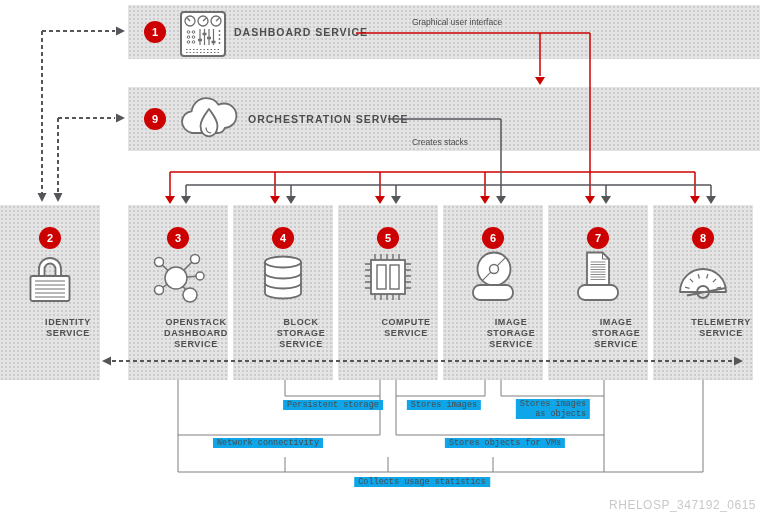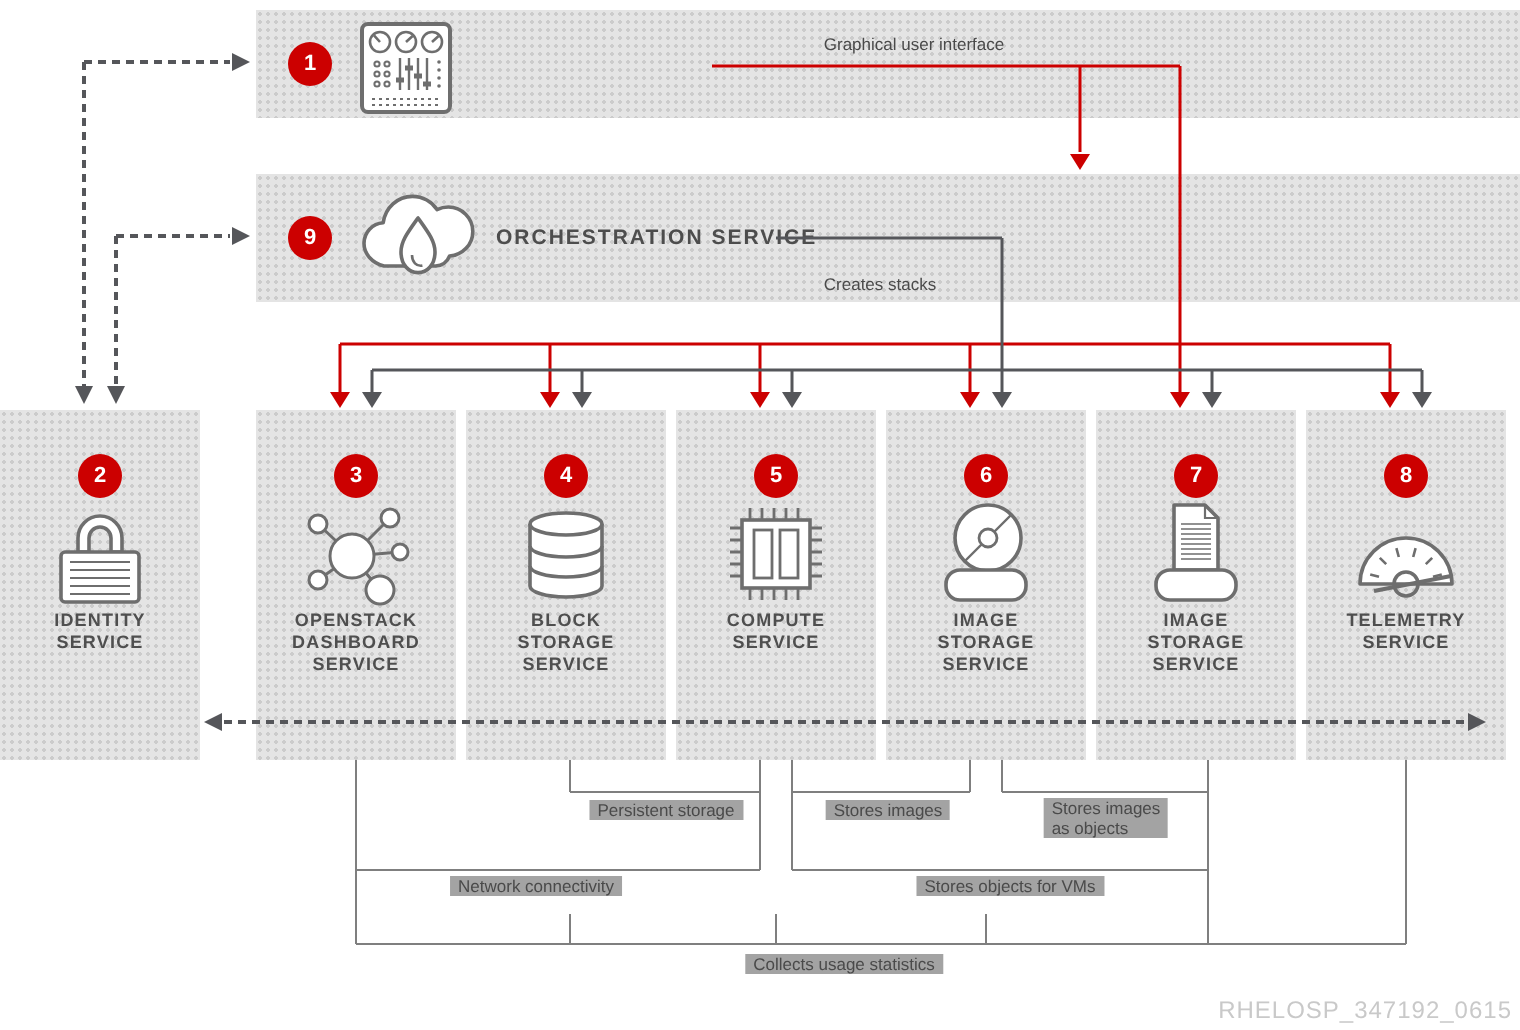--- a/index.html
+++ b/index.html
@@ -7,26 +7,26 @@
          font-family:"Liberation Sans",sans-serif;color:#4d4d4d;}
   .textured{background-color:#e4e4e4;
     background-image:radial-gradient(rgba(178,178,178,.5) .8px, transparent 1px);
     background-size:4px 4px;}
   .band{position:absolute;left:128px;width:632px;}
   .svc-box{position:absolute;top:205px;height:175px;width:100px;}
   .badge{position:absolute;width:22px;height:22px;border-radius:50%;background:#cc0000;
          color:#fff;font-weight:bold;font-size:11px;line-height:22px;text-align:center;}
   .band-title{position:absolute;top:0;bottom:0;display:flex;align-items:center;
          font-weight:bold;font-size:10.5px;letter-spacing:1px;color:#4d4d4d;}
-  .svc-label{position:absolute;top:100px;left:0;width:100%;text-align:center;
-         font-weight:bold;font-size:9px;letter-spacing:.6px;line-height:11px;color:#4f4f4f;}
+  .svc-label{position:absolute;top:112px;left:0;width:100%;text-align:center;
+         font-weight:bold;font-size:9px;letter-spacing:.6px;line-height:11px;color:#4f4f4f;padding-left:18px;}
   .svc-icon{position:absolute;left:22px;top:44px;}
   .ann{position:absolute;transform:translateX(-50%);white-space:nowrap;
-       font-size:8.5px;color:#4a4a4a;text-align:left;line-height:10px;}
-  .ann.masked{background:#a3a3a3;padding:0 4px;}
+       font-size:8.5px;color:#4a4a4a;text-align:right;line-height:10px;}
+  .ann.masked{background:#0ea5e9;padding:0 4px;font-family:Liberation Mono, monospace;}
   .watermark{position:absolute;right:4px;top:498px;font-size:12px;letter-spacing:.5px;color:#c9c9c9;}
   #overlay{position:absolute;left:0;top:0;pointer-events:none;}
 </style>
 </head>
 <body>
 
 <div id="stage">
 
   <div class="band textured" style="top:5px;height:54px;">
     <div class="badge" style="left:16px;top:16px;">
@@ -59,20 +59,21 @@
           <circle cx="39.5" cy="20" r=".9"></circle>
             <circle cx="39.5" cy="24" r=".9"></circle>
           <circle cx="39.5" cy="28" r=".9"></circle>
             <circle cx="39.5" cy="32" r=".9"></circle>
         </g>
         <g stroke="#6e6e6e" stroke-width="1" stroke-dasharray="1.5,2" fill="none">
           <path d="M6,38.5 H40 M6,41.5 H40"></path>
         </g>
       </svg>
     </div>
+    <div class="band-title" style="left:106px;">DASHBOARD SERVICE</div>
   </div>
 
   <div class="band textured" style="top:87px;height:64px;">
     <div class="badge" style="left:16px;top:21px;">
       <span>9</span>
     </div>
     <div class="svc-icon" style="left:50px;top:6px;">
       <svg width="62" height="52" viewBox="0 0 62 52">
         <path d="M14,40 C8,38.6 4,33.8 4,28.8 C4,23.2 8.2,18.8 13.6,18.4 C14.6,10.8 20.8,5.2 28.2,5.2
                  C33.4,5.2 38,7.8 40.5,11.8 C42.2,11 44.2,10.5 46.2,10.5 C52.9,10.5 58.4,16 58.4,22.7

